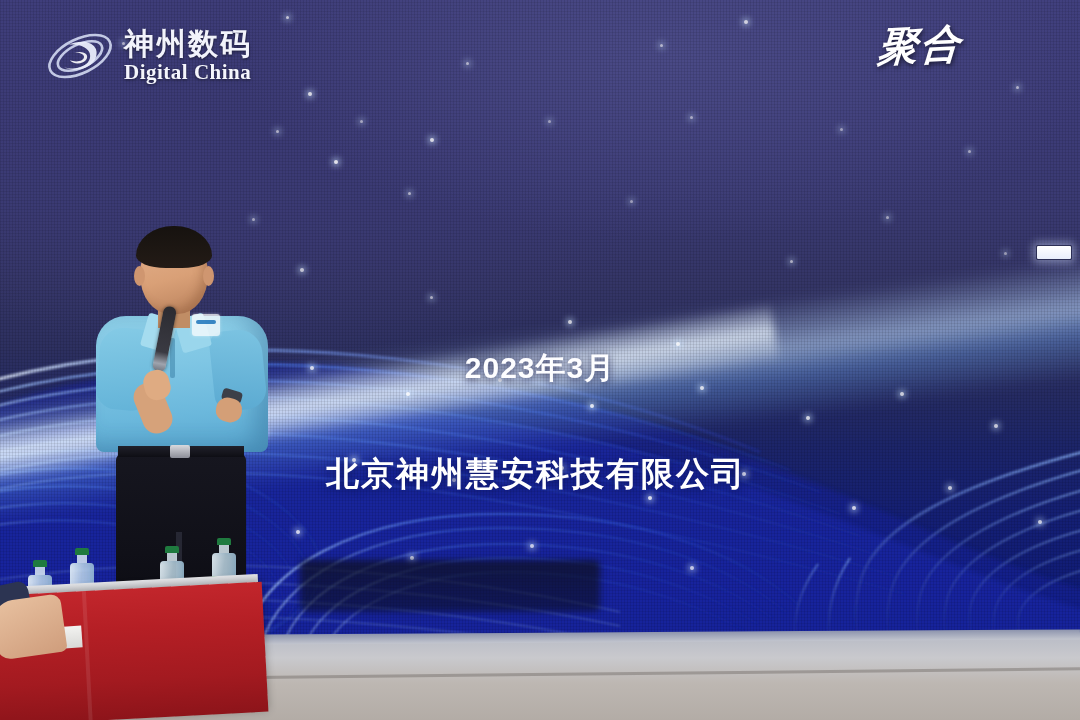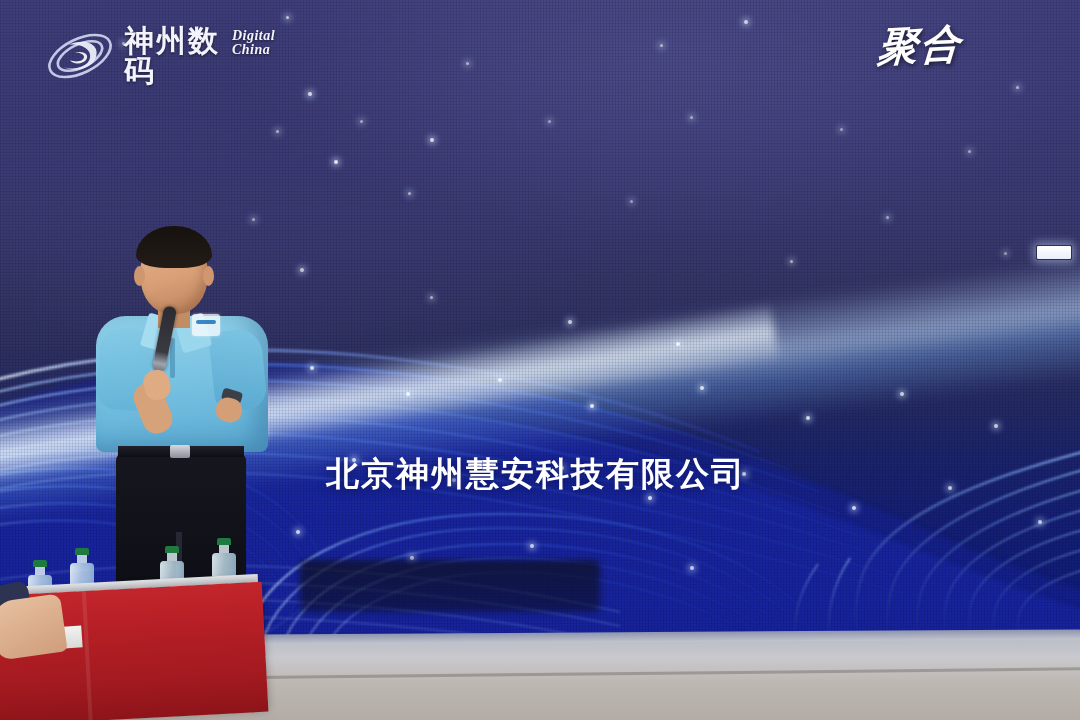--- a/index.html
+++ b/index.html
@@ -49,30 +49,29 @@
   
   .dots{position:absolute;inset:0;pointer-events:none;}
   .dot{position:absolute;background:#fff;border-radius:50%;box-shadow:0 0 6px 2px rgba(200,225,255,.75);}
 
   
   .logo-left{
     position:absolute;left:44px;top:18px;width:260px;height:76px;
     display:flex;align-items:center;gap:8px;
   }
   .dc-mark{width:72px;height:62px;flex:0 0 auto;}
-  .dc-words{display:flex;flex-direction:row;line-height:1;justify-content:space-between;}
+  .dc-words{display:flex;flex-direction:column;line-height:1;justify-content:space-between;}
   .dc-cn{
     font-size:30px;font-weight:700;color:#f2f3fb;letter-spacing:2px;
     text-shadow:0 1px 3px rgba(0,0,0,.55);
   }
   .dc-en{
-    font-size:14px;font-weight:700;color:#f4f5fc;letter-spacing:.5px;
+    font-size:21px;font-weight:700;color:#f4f5fc;letter-spacing:.5px;
     margin-top:3px;font-family:"Liberation Serif","DejaVu Serif",serif;
     text-shadow:0 1px 3px rgba(0,0,0,.55);
-    font-style:italic;
   }
 
   .logo-right{
     position:absolute;right:22px;top:18px;width:268px;height:92px;
     display:flex;flex-direction:column;align-items:flex-end;
   }
   .jh-cal{
     font-size:40px;font-weight:700;color:#ffffff;letter-spacing:2px;
     font-family:"Liberation Serif","DejaVu Serif",serif;
     font-style:italic;
@@ -424,20 +423,21 @@
       <div class="dc-words">
         <span class="dc-cn">神州数码</span>
         <span class="dc-en">Digital China</span>
       </div>
     </div>
 
     <div class="logo-right">
       <span class="jh-cal">聚合</span>
     </div>
 
+    <div class="sub-date">2023年3月</div>
     <div class="sub-company">北京神州慧安科技有限公司</div>
 
     <div class="wall-light"></div>
   </div>
 
   <div class="floor"></div>
   <div class="floor-edge"></div>
   <div class="floor-seam"></div>
 
   <div class="presenter">

